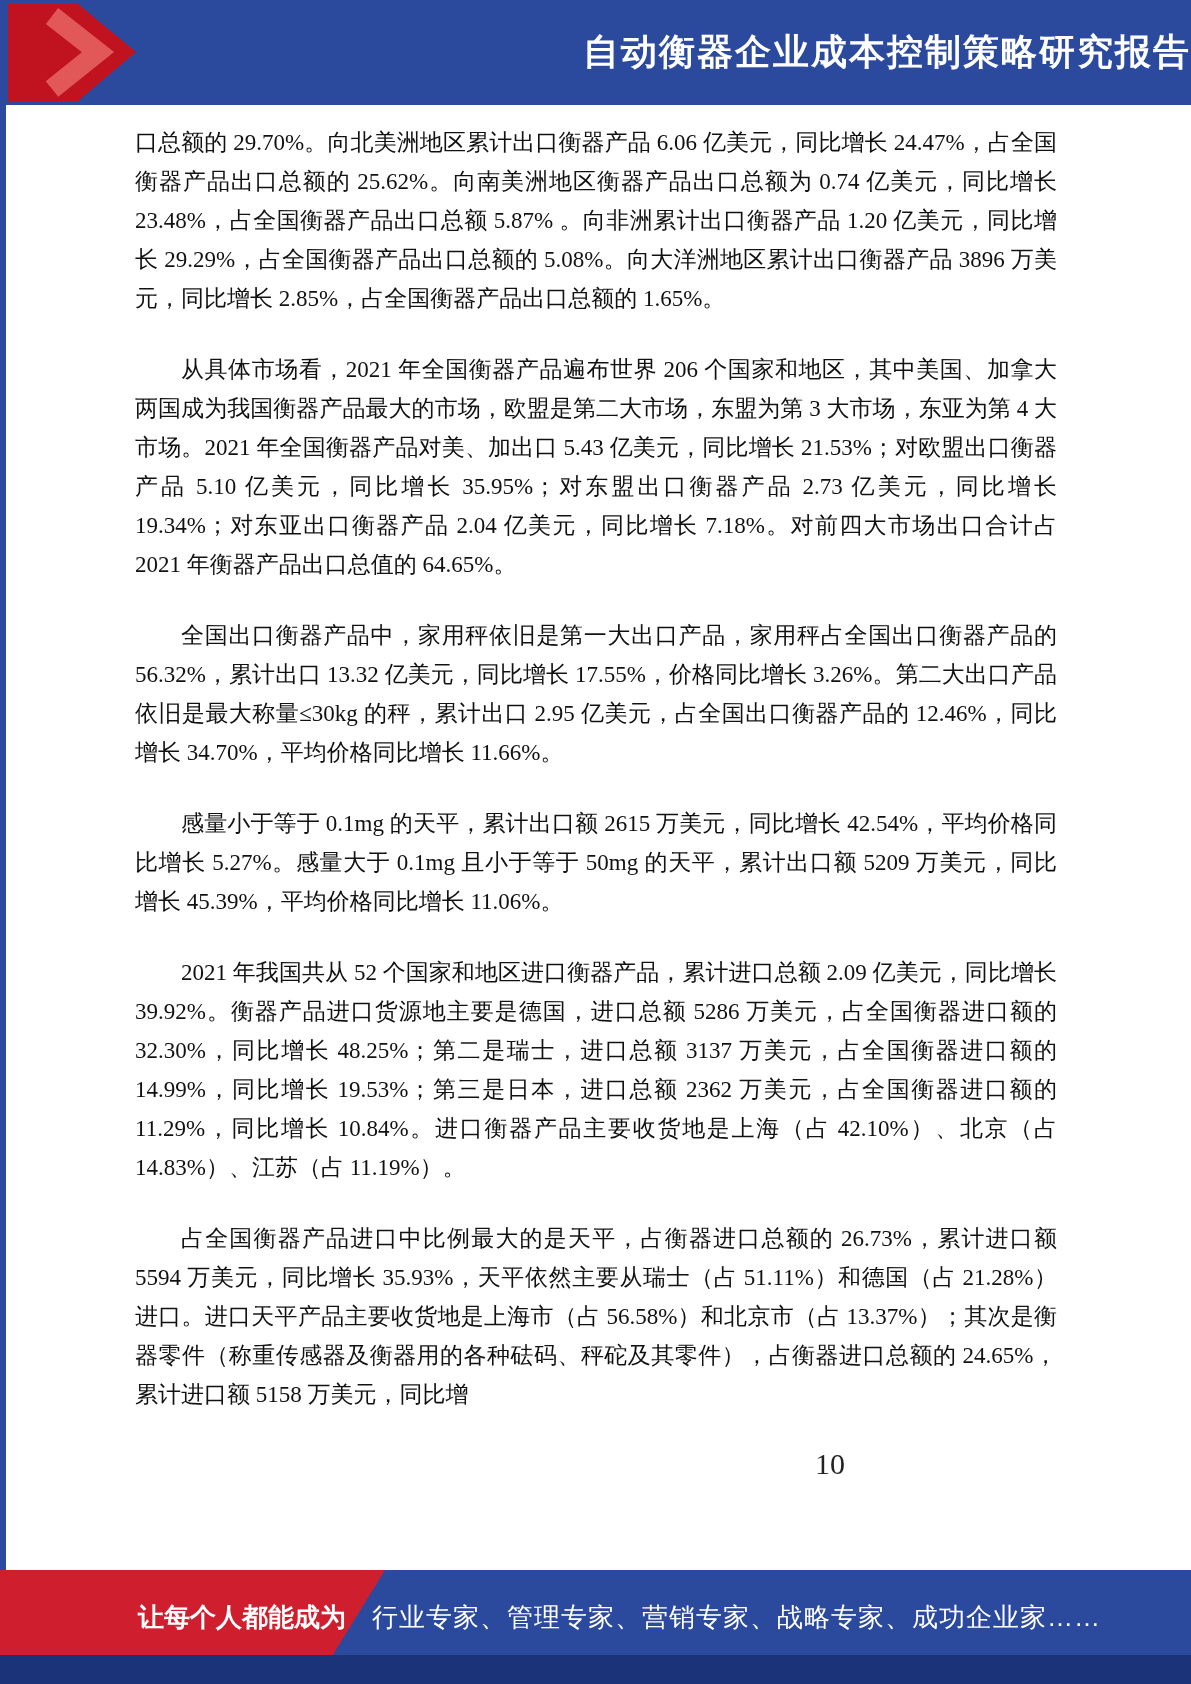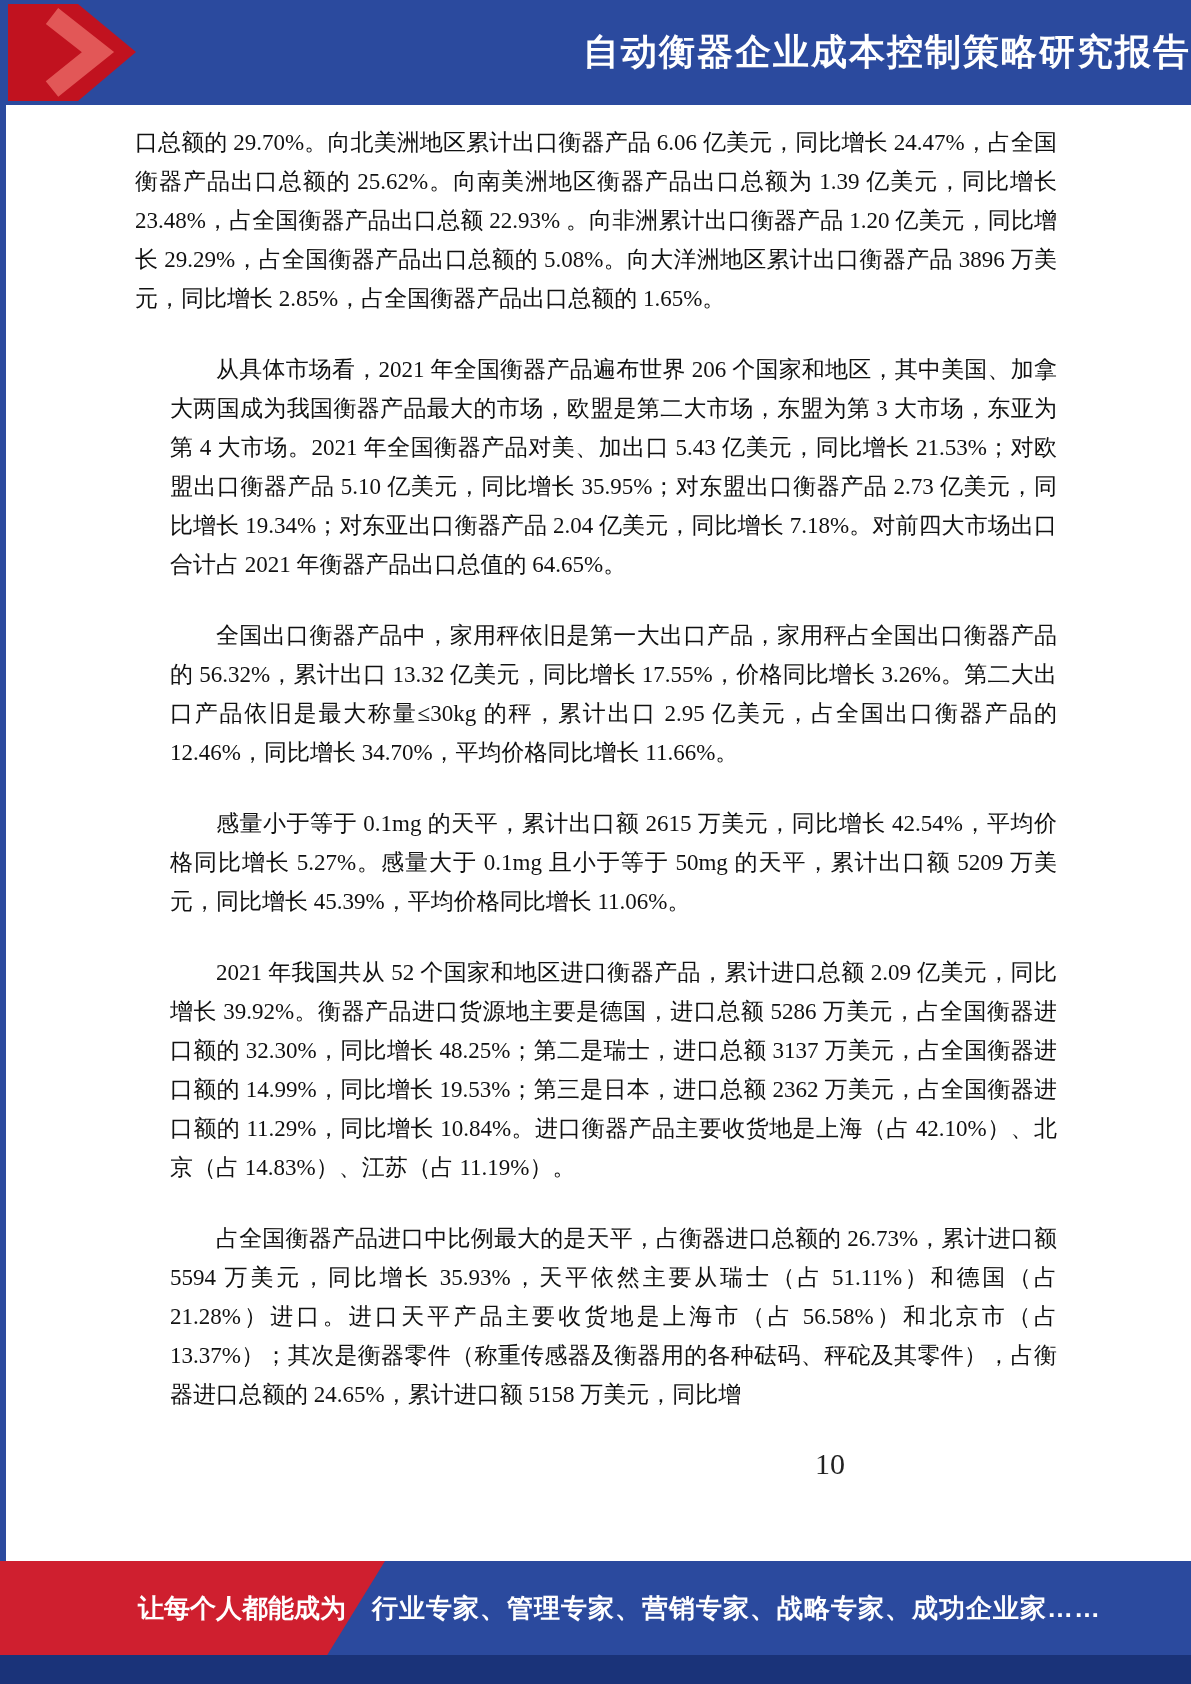--- a/index.html
+++ b/index.html
@@ -49,36 +49,36 @@
   
   .main {
     position: relative;
     padding: 18px 134px 0 135px;
     text-align: justify;
     font-size: 23px;
     line-height: 39px;
     z-index: 1;
   }
   .main p { margin: 0 0 32px 0; }
-  .main p.indent { text-indent: 2em; margin-left: 35px; }
+  .main p.indent { text-indent: 2em; }
 
   .page-number {
     text-align: right;
     padding-right: 212px;
     font-size: 30px;
     line-height: 36px;
     margin-top: 2px;
     color: #222222;
   }
 
   
   .footer {
     position: absolute;
     left: 0; right: 0;
-    bottom: 29px;
+    bottom: 20px;
     height: 94px;
     background: #2b4a9e;
     z-index: 2;
   }
   .footer-red {
     position: absolute;
     left: 0; top: 0; bottom: 0;
     width: 385px;
     background: #cf1f2f;
     -webkit-clip-path: polygon(0 0, 100% 0, 85% 100%, 0 100%);
@@ -95,21 +95,21 @@
     font-size: 26px;
     white-space: nowrap;
   }
   .footer-right-text {
     position: absolute;
     left: 372px;
     top: 50%;
     transform: translateY(-50%);
     color: #ffffff;
     font-family: "Liberation Sans", "DejaVu Sans", sans-serif;
-    font-weight: bold;
+    font-weight: normal;
     font-size: 26px;
     letter-spacing: 1px;
     white-space: nowrap;
   }
   .footer-bottom-strip {
     position: absolute;
     left: 0; right: 0;
     bottom: 0;
     height: 29px;
     background: #1a3379;
@@ -123,21 +123,21 @@
 
 <div class="header">
   <svg class="arrow-badge" viewBox="0 0 150 105" width="150" height="105" aria-hidden="true">
     <polygon points="8,4 78,4 136,52 78,101 8,101" fill="#c1121f"></polygon>
     <polyline points="52,16 98,52 52,89" fill="none" stroke="#e25757" stroke-width="20"></polyline>
   </svg>
   <div class="header-title">自动衡器企业成本控制策略研究报告</div>
 </div>
 
 <div class="main">
-  <p>口总额的 29.70%。向北美洲地区累计出口衡器产品 6.06 亿美元，同比增长 24.47%，占全国衡器产品出口总额的 25.62%。向南美洲地区衡器产品出口总额为 1.39 亿美元，同比增长 23.48%，占全国衡器产品出口总额 22.93% 。向非洲累计出口衡器产品 1.20 亿美元，同比增长 29.29%，占全国衡器产品出口总额的 5.08%。向大洋洲地区累计出口衡器产品 3896 万美元，同比增长 2.85%，占全国衡器产品出口总额的 1.65%。</p>
+  <p>口总额的 29.70%。向北美洲地区累计出口衡器产品 6.06 亿美元，同比增长 24.47%，占全国衡器产品出口总额的 25.62%。向南美洲地区衡器产品出口总额为 0.74 亿美元，同比增长 23.48%，占全国衡器产品出口总额 5.87% 。向非洲累计出口衡器产品 1.20 亿美元，同比增长 29.29%，占全国衡器产品出口总额的 5.08%。向大洋洲地区累计出口衡器产品 3896 万美元，同比增长 2.85%，占全国衡器产品出口总额的 1.65%。</p>
   <p class="indent">从具体市场看，2021 年全国衡器产品遍布世界 206 个国家和地区，其中美国、加拿大两国成为我国衡器产品最大的市场，欧盟是第二大市场，东盟为第 3 大市场，东亚为第 4 大市场。2021 年全国衡器产品对美、加出口 5.43 亿美元，同比增长 21.53%；对欧盟出口衡器产品 5.10 亿美元，同比增长 35.95%；对东盟出口衡器产品 2.73 亿美元，同比增长 19.34%；对东亚出口衡器产品 2.04 亿美元，同比增长 7.18%。对前四大市场出口合计占 2021 年衡器产品出口总值的 64.65%。</p>
   <p class="indent">全国出口衡器产品中，家用秤依旧是第一大出口产品，家用秤占全国出口衡器产品的 56.32%，累计出口 13.32 亿美元，同比增长 17.55%，价格同比增长 3.26%。第二大出口产品依旧是最大称量≤30kg 的秤，累计出口 2.95 亿美元，占全国出口衡器产品的 12.46%，同比增长 34.70%，平均价格同比增长 11.66%。</p>
   <p class="indent">感量小于等于 0.1mg 的天平，累计出口额 2615 万美元，同比增长 42.54%，平均价格同比增长 5.27%。感量大于 0.1mg 且小于等于 50mg 的天平，累计出口额 5209 万美元，同比增长 45.39%，平均价格同比增长 11.06%。</p>
   <p class="indent">2021 年我国共从 52 个国家和地区进口衡器产品，累计进口总额 2.09 亿美元，同比增长 39.92%。衡器产品进口货源地主要是德国，进口总额 5286 万美元，占全国衡器进口额的 32.30%，同比增长 48.25%；第二是瑞士，进口总额 3137 万美元，占全国衡器进口额的 14.99%，同比增长 19.53%；第三是日本，进口总额 2362 万美元，占全国衡器进口额的 11.29%，同比增长 10.84%。进口衡器产品主要收货地是上海（占 42.10%）、北京（占 14.83%）、江苏（占 11.19%）。</p>
   <p class="indent">占全国衡器产品进口中比例最大的是天平，占衡器进口总额的 26.73%，累计进口额 5594 万美元，同比增长 35.93%，天平依然主要从瑞士（占 51.11%）和德国（占 21.28%）进口。进口天平产品主要收货地是上海市（占 56.58%）和北京市（占 13.37%）；其次是衡器零件（称重传感器及衡器用的各种砝码、秤砣及其零件），占衡器进口总额的 24.65%，累计进口额 5158 万美元，同比增</p>
   <div class="page-number">10</div>
 </div>
 
 <div class="footer">
   <div class="footer-red"></div>

